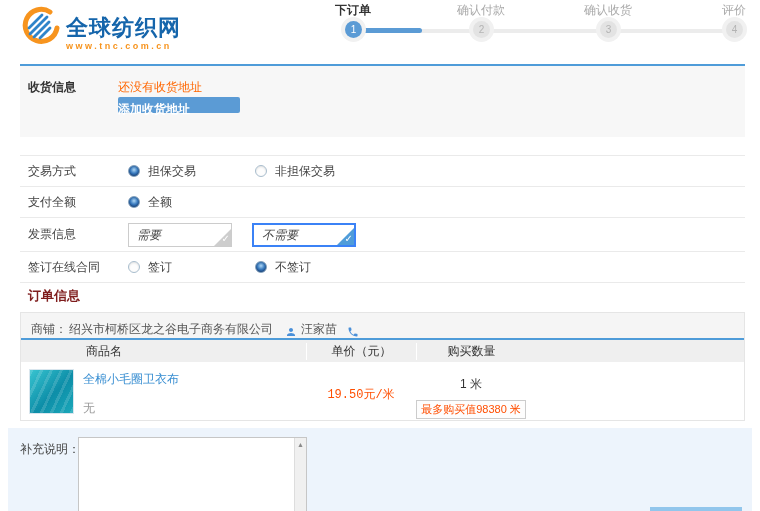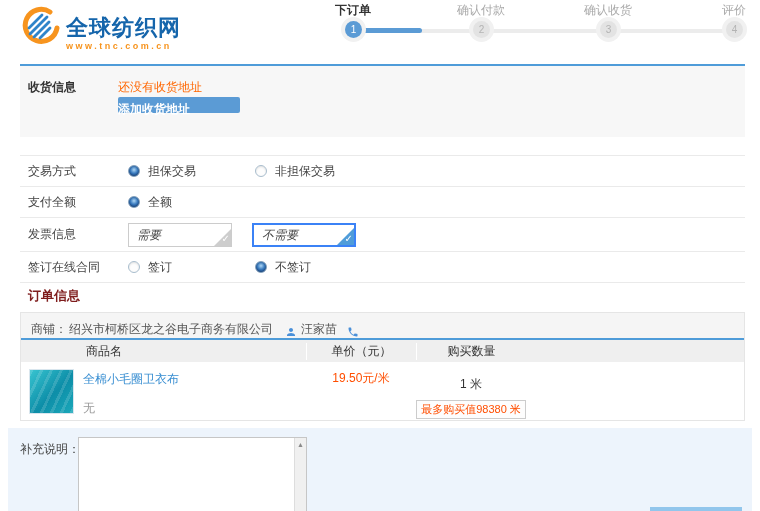--- a/index.html
+++ b/index.html
@@ -73,21 +73,21 @@
   .th4 { flex:1; padding-left:32px; border-left:1px solid #fff; }
   .trow { display:flex; min-height:58px; }
   .td-product { width:285px; display:flex; padding:7px 0 0 8px; }
   .prod-img { width:45px; height:45px; border:1px solid #d9e6ee; cursor:pointer;
     background:
       repeating-linear-gradient(115deg, rgba(255,255,255,.14) 0 3px, rgba(0,0,0,0) 3px 9px),
       linear-gradient(135deg,#38c4d0 0%,#0d8ea8 55%,#1aa8ba 100%); }
   .prod-info { margin-left:9px; display:flex; flex-direction:column; justify-content:space-between; padding:2px 0 3px 0; }
   .prod-link { color:#3a8fd2; cursor:pointer; text-decoration:none; }
   .prod-spec { color:#999; }
-  .td-price { width:110px; text-align:center; padding-top:8px; color:#ff4e00; }
+  .td-price { width:110px; text-align:center; padding-top:24px; color:#ff4e00;font-family:Liberation Mono, monospace; }
   .td-qty { width:110px; display:flex; flex-direction:column; align-items:center; padding-top:14px; }
   .qty-val { color:#333; }
   .max-note { margin-top:7px; border:1px solid #ccc; background:#fdfdfd; color:#ff4e00;
     font-size:11px; padding:1px 4px; white-space:nowrap; }
   .td-sub { flex:1; padding:14px 0 0 32px; color:#ff4e00; }
 
   
   .remarks { position:absolute; top:428px; left:8px; width:744px; height:86px; background:#edf4fc;padding-left:16px; }
   .remarks-label { position:absolute; left:12px; top:13px; color:#444; }
   .remarks-area { position:absolute; left:70px; top:9px; width:229px; height:90px;

